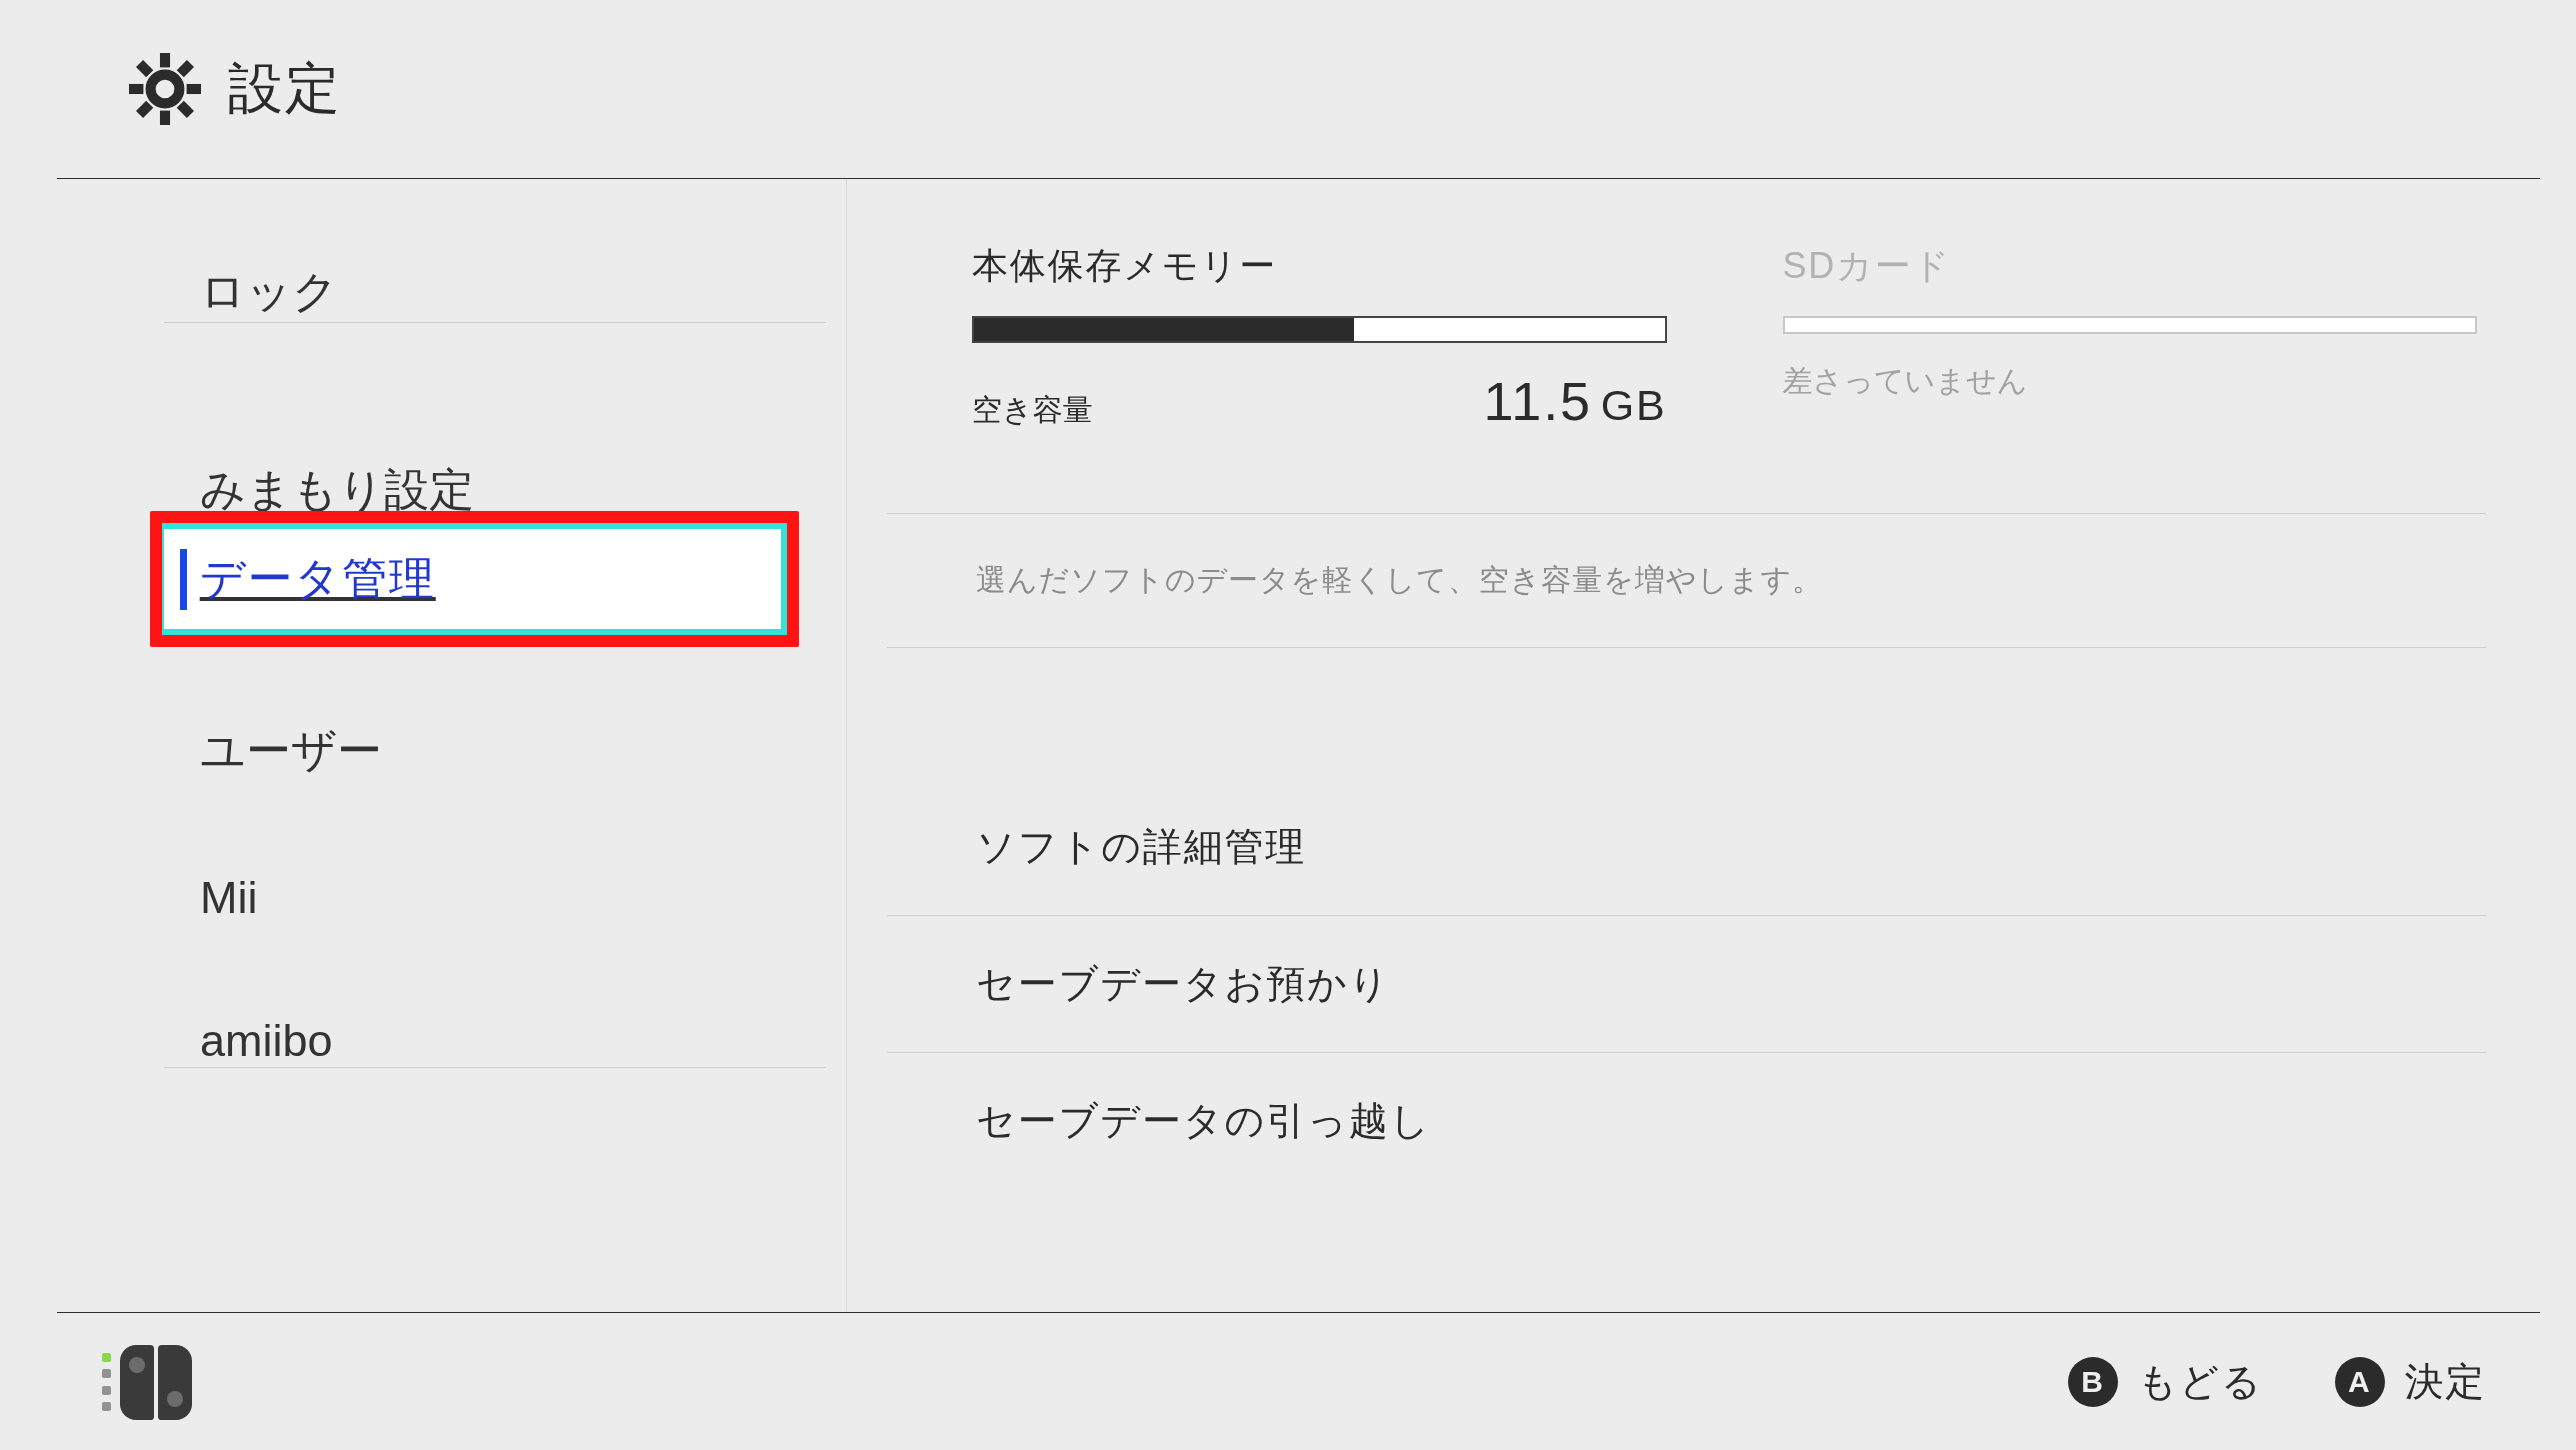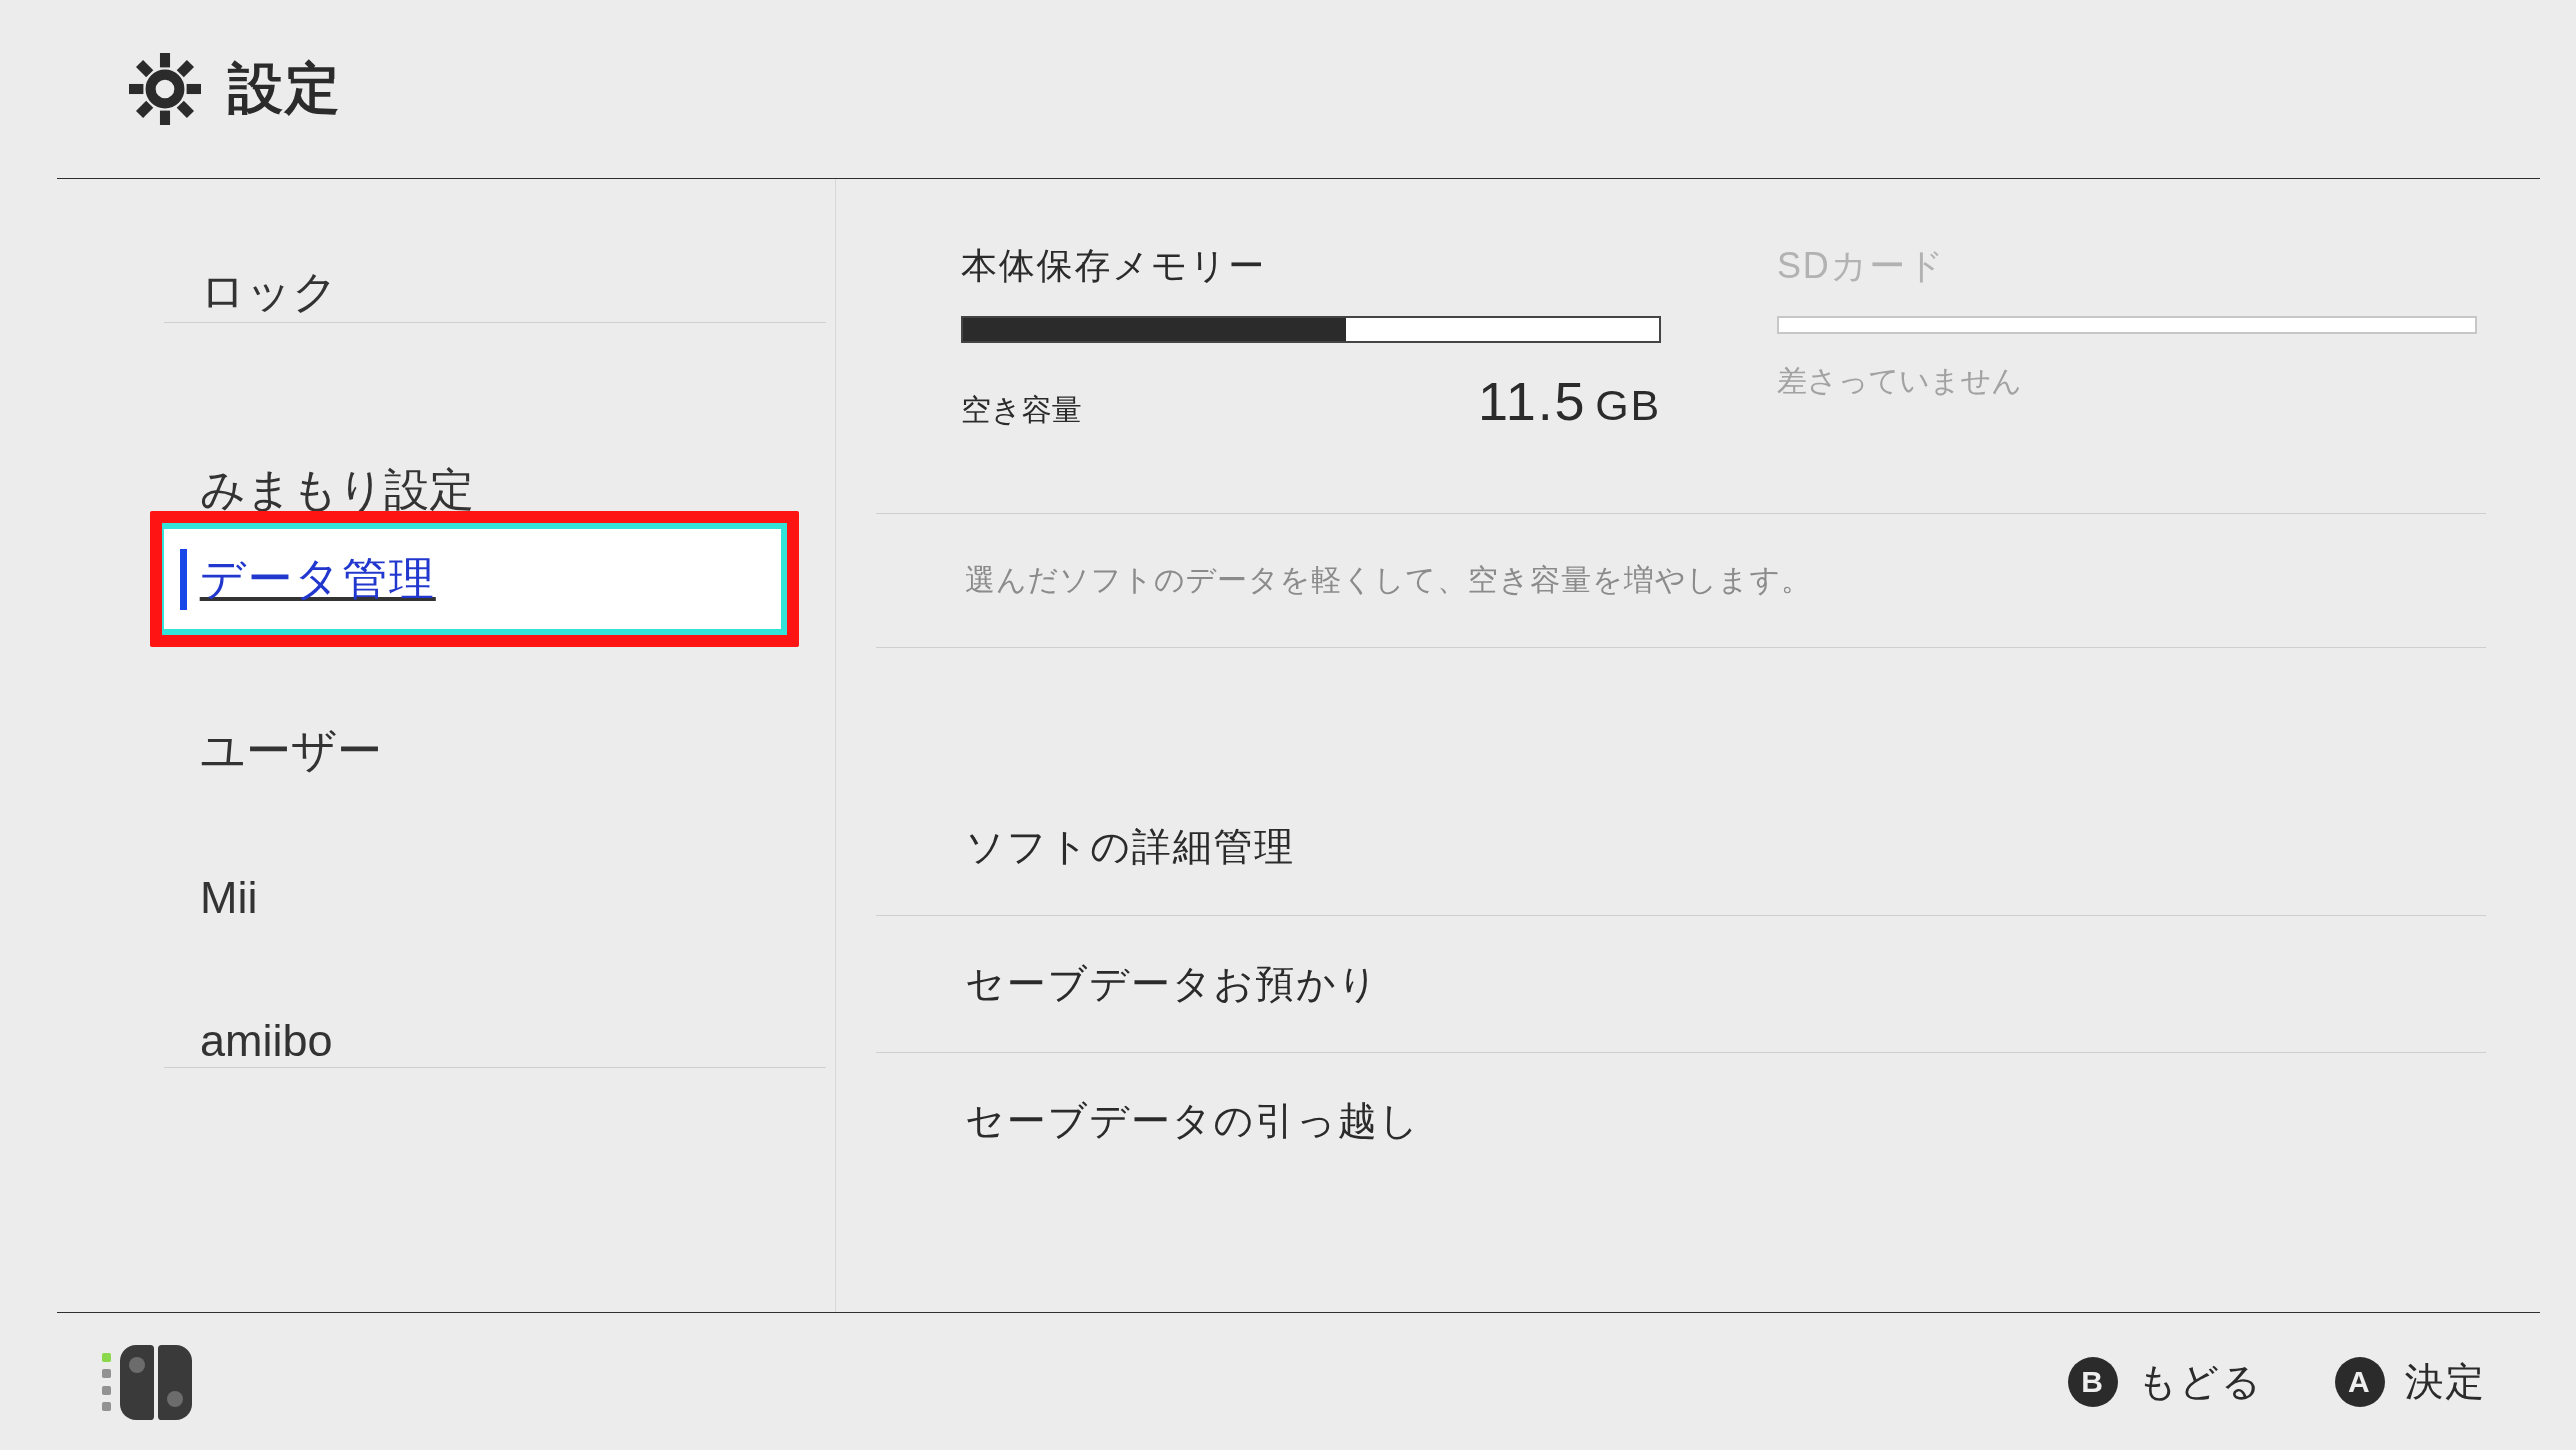--- a/index.html
+++ b/index.html
@@ -31,21 +31,21 @@
     border-bottom: 1.8px solid #2e2e2e;
   }
   .header .gear {
     width: 72px; height: 72px;
     margin-left: 72px;
     margin-right: 27px;
     display: flex; align-items: center; justify-content: center;
   }
   .header h1 {
     font-size: 55px;
-    font-weight: 700;
+    font-weight: 400;
     letter-spacing: 1.8px;
   }
 
   
   .main {
     position: absolute;
     top: 179px;
     left: 57px;
     right: 36px;
     bottom: 139px;
@@ -114,21 +114,21 @@
     letter-spacing: 1.8px;
   }
 
   .content {
     flex: 1;
     position: relative;
     padding-top: 63px;
     padding-left: 125px;
     padding-right: 63px;
     border-left: 0.9px solid #d7d7d7;
-    margin-left: 0;
+    margin-left: 11px;
   }
 
   .storage-row {
     display: flex;
     gap: 116px;
   }
   .storage-block { flex: 1; }
   .storage-block h3 {
     font-size: 36px;
     font-weight: 400;

